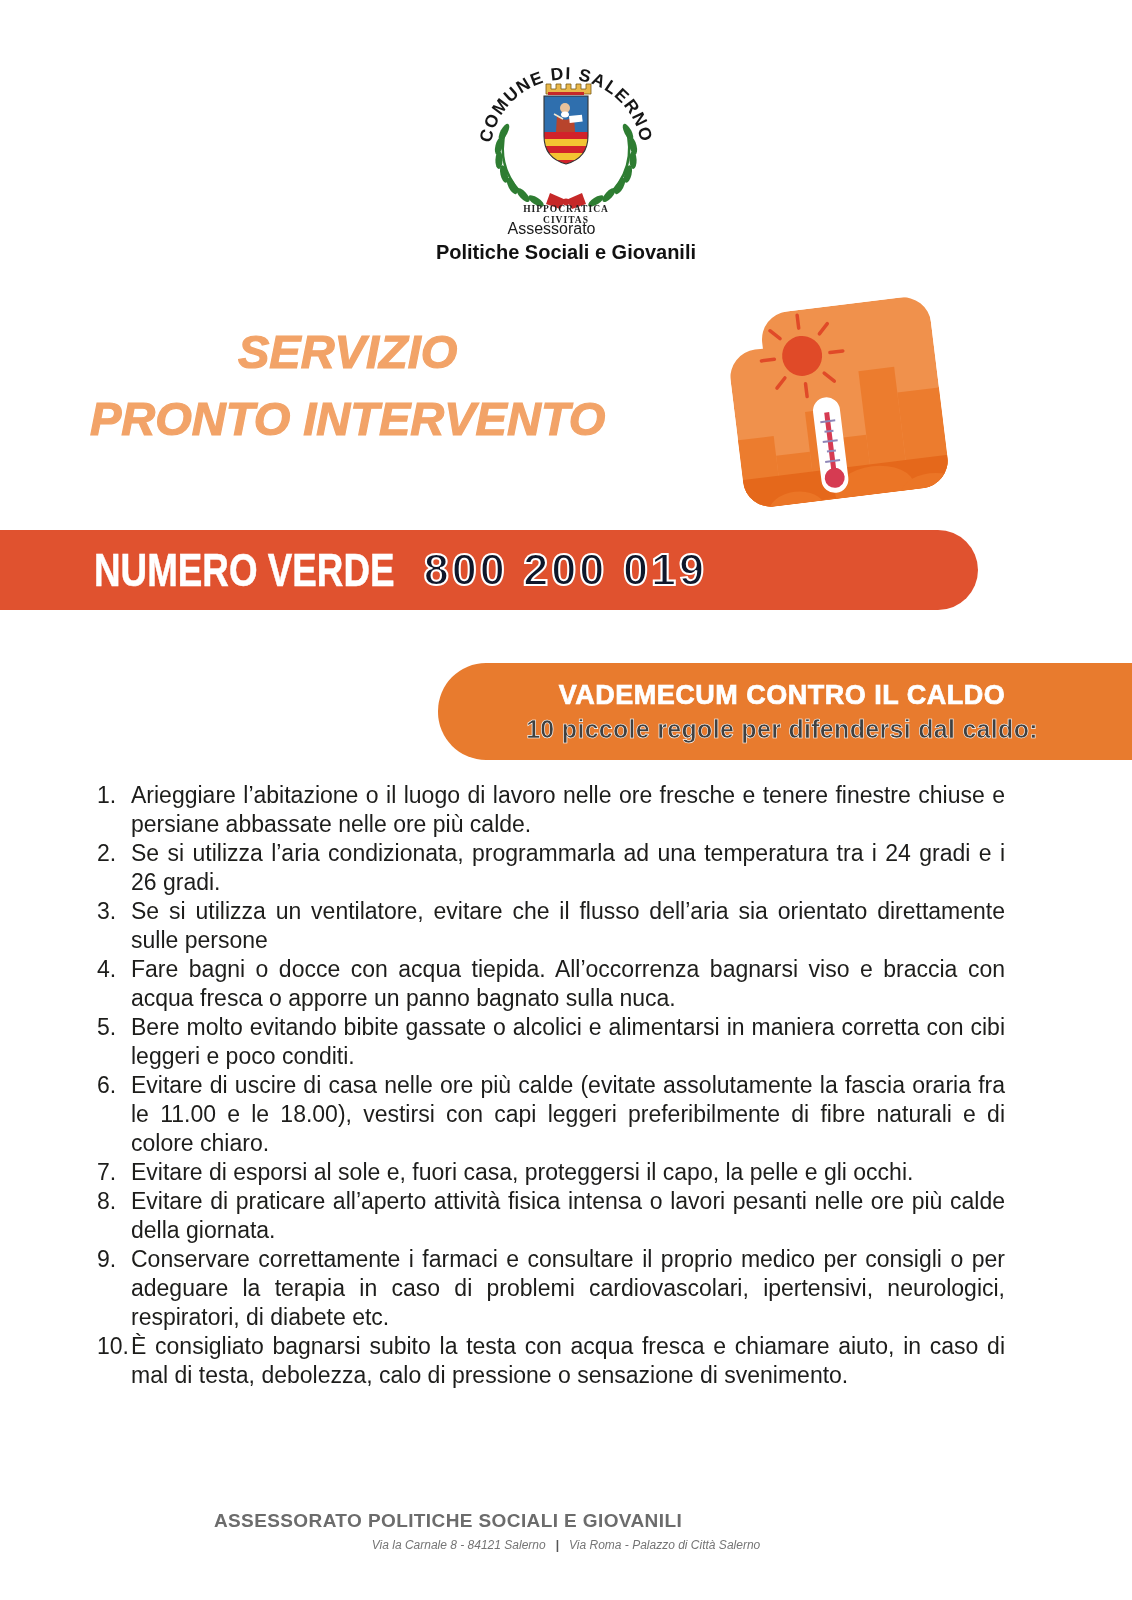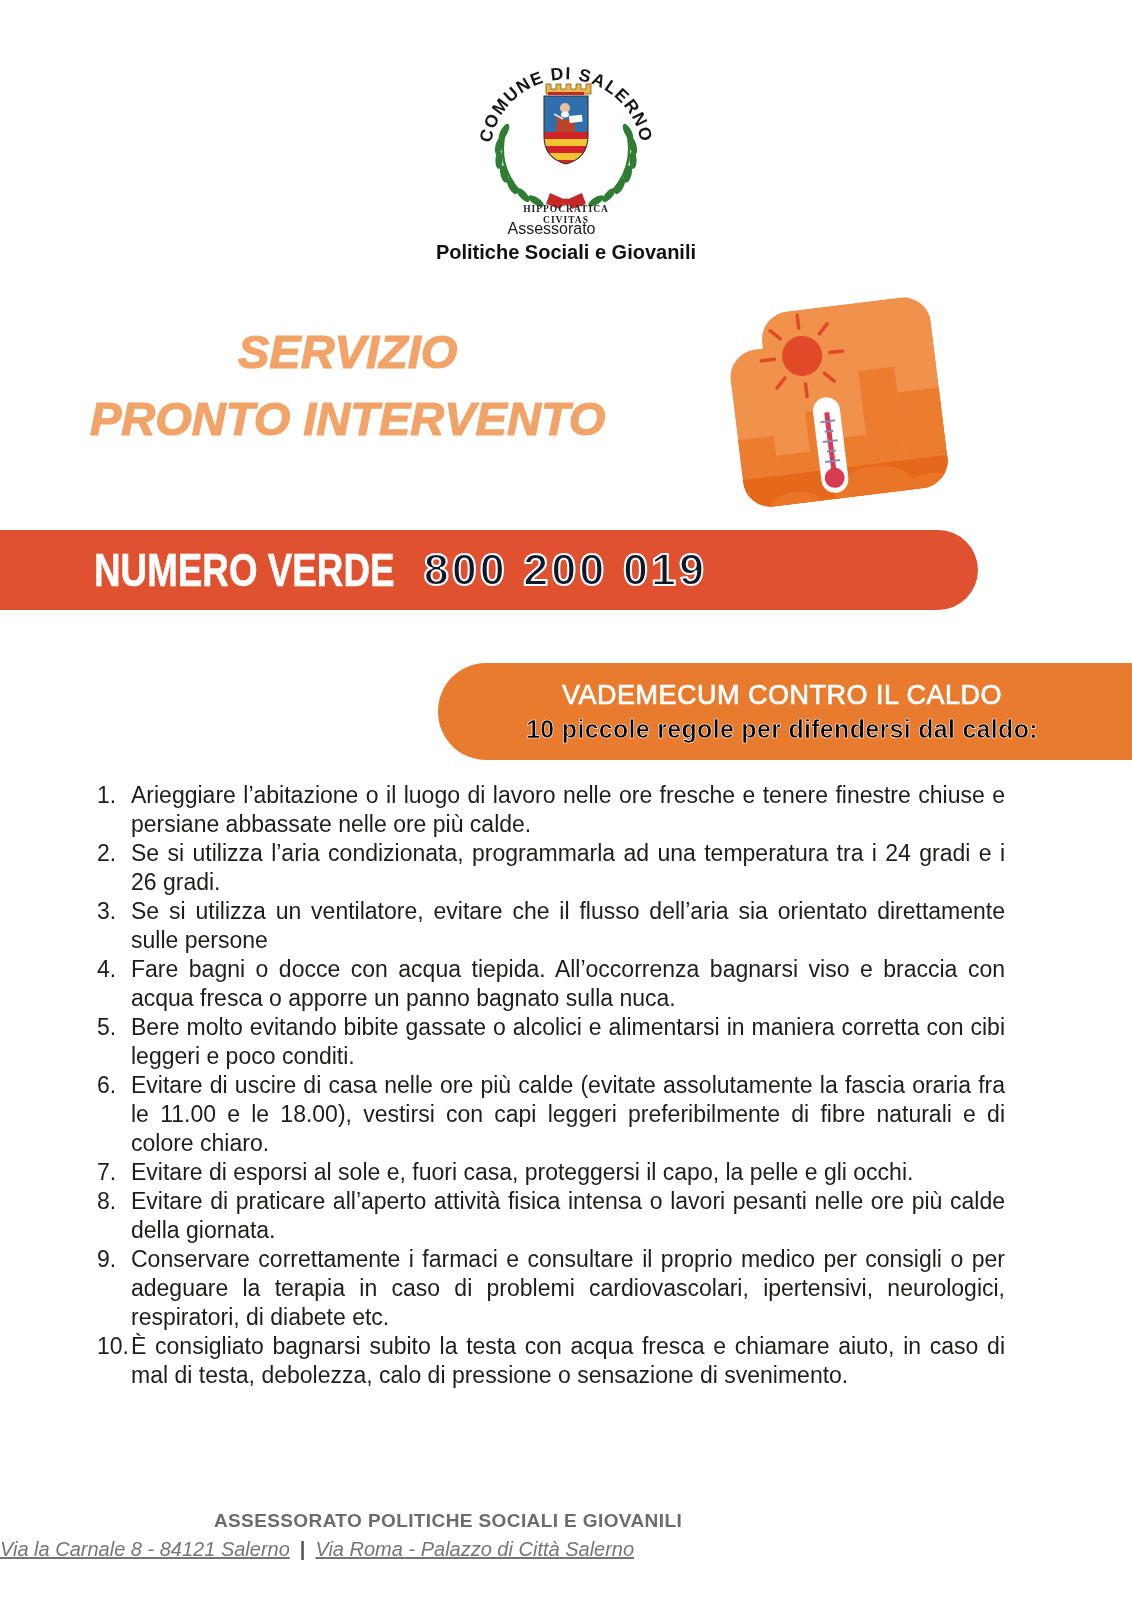--- a/index.html
+++ b/index.html
@@ -29,36 +29,36 @@
   .banner .lbl{display:inline-block;transform:scaleX(0.8);transform-origin:left center;
           margin-left:94px;color:#fff;font-weight:bold;font-size:46px;letter-spacing:0px;
           -webkit-text-stroke:0.5px #fff;white-space:nowrap;}
   .banner .num{color:#0f172a;font-weight:bold;font-size:45px;letter-spacing:3px;
           -webkit-text-stroke:2px #fff;margin-left:-46px;white-space:nowrap;}
 
   
   .vade{position:absolute;top:663px;left:438px;width:694px;height:97px;background:#e87b2e;
         border-radius:48px 0 0 48px;display:flex;flex-direction:column;justify-content:center;
         align-items:center;padding-right:6px;box-sizing:border-box;}
-  .vade .t1{color:#fff;font-weight:normal;font-size:27px;letter-spacing:0.5px;
+  .vade .t1{color:#fff;font-weight:bold;font-size:27px;letter-spacing:0.5px;
         -webkit-text-stroke:0.7px #fff;}
-  .vade .t2{color:#000000;font-weight:bold;font-size:25px;margin-top:4px;letter-spacing:0.3px;
+  .vade .t2{color:#404040;font-weight:bold;font-size:25px;margin-top:4px;letter-spacing:0.3px;
         -webkit-text-stroke:0.6px #fff;}
 
   
   .rules{position:absolute;left:97px;top:781px;width:908px;}
   .rule{display:flex;align-items:flex-start;}
   .rule .no{flex:0 0 34px;font-size:23px;line-height:29px;text-align:left;}
   .rule .tx{flex:1;font-size:23px;line-height:29px;text-align:justify;text-justify:inter-word;}
 
   
   .foot1{position:absolute;left:0;top:1510px;width:896px;text-align:center;
          font-size:19px;font-weight:bold;color:#6c6c6c;letter-spacing:0.4px;}
-  .foot2{position:absolute;left:0;top:1538px;width:1132px;text-align:left;
-         font-size:20px;font-style:italic;color:#757575;text-decoration:underline;}
+  .foot2{position:absolute;left:0;top:1538px;width:1132px;text-align:center;
+         font-size:12px;font-style:italic;color:#757575;}
   .foot2 .sep{font-style:normal;font-weight:bold;padding:0 10px;color:#555;}
 </style>
 </head>
 <body>
 
 <div id="page">
 
   <div class="seal">
     <svg viewBox="0 0 200 190" width="200" height="190">
       <defs>

